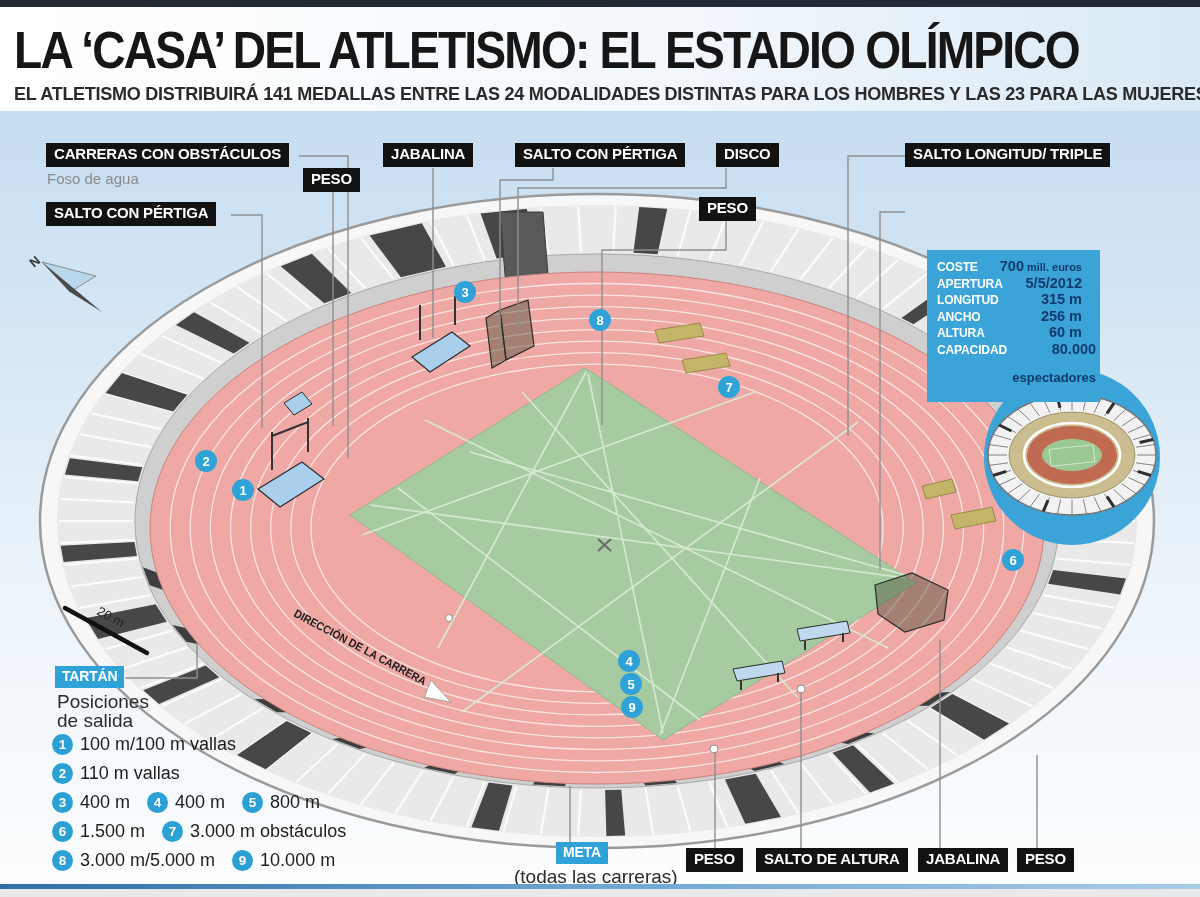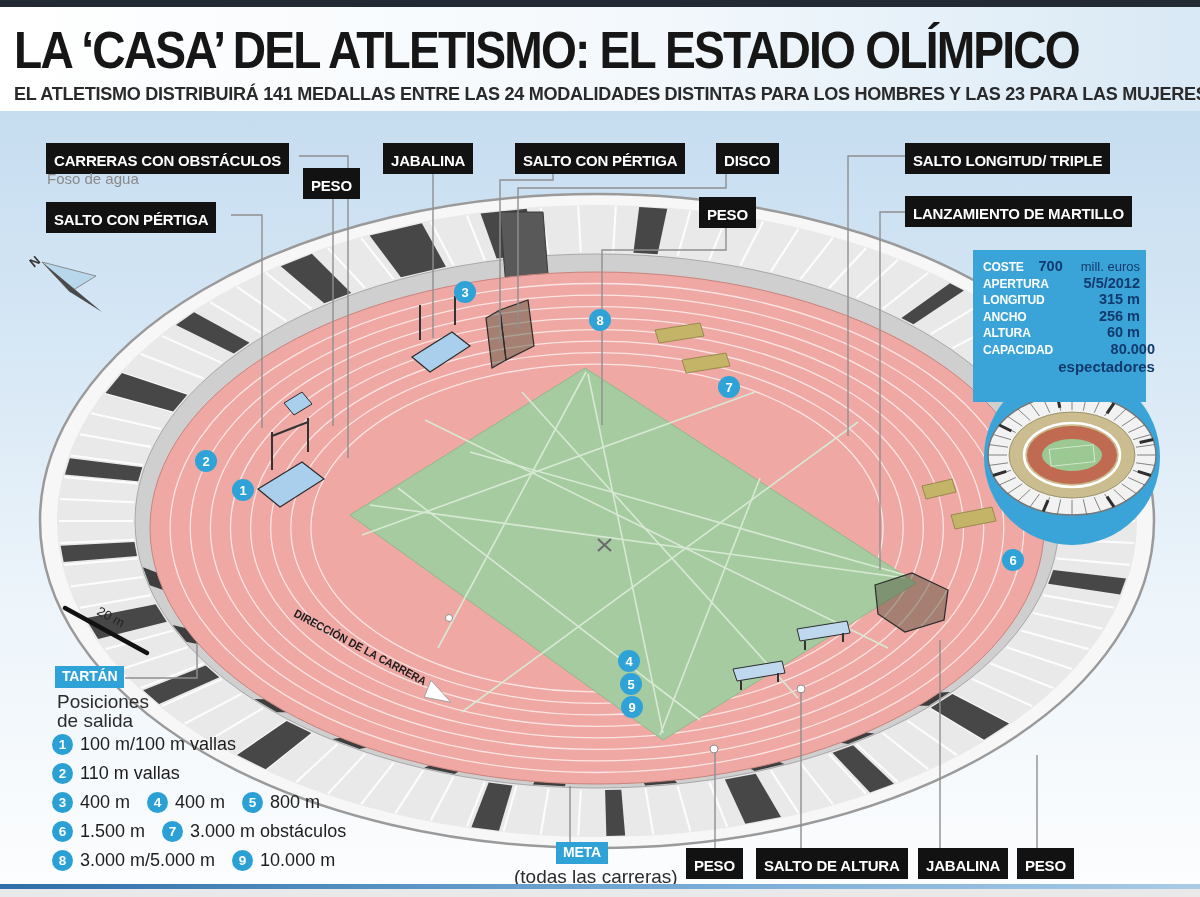--- a/index.html
+++ b/index.html
@@ -12,33 +12,33 @@
            background:linear-gradient(180deg,#c6ddf0 0%,#d6e7f5 30%,#ecf4fa 62%,#fcfdfe 100%);}
   #footer-blue{position:absolute;left:0;top:884px;width:1200px;height:5px;
            background:linear-gradient(90deg,#2f6ea8,#6ea5d2 50%,#a9cbe6);}
   #footer-gray{position:absolute;left:0;top:889px;width:1200px;height:8px;background:#e9e9e9;}
   .title{position:absolute;left:14px;top:14px;font-size:51px;font-weight:700;color:#161616;
          letter-spacing:-2px;transform:scaleX(.905);transform-origin:left top;white-space:nowrap;}
   .subtitle{position:absolute;left:14px;top:76px;font-size:19px;font-weight:700;color:#2a2a2a;
          letter-spacing:-.3px;transform:scaleX(.95);transform-origin:left top;white-space:nowrap;}
   svg{position:absolute;left:0;top:0;}
   .tag{position:absolute;background:#121212;color:#fff;font-size:15px;font-weight:700;
-       padding:9px 8px 4px;letter-spacing:-.2px;white-space:nowrap;line-height:18px;}
+       padding:2px 8px 4px;letter-spacing:-.2px;white-space:nowrap;line-height:18px;}
   .tag-blue{position:absolute;background:#2fa3d8;color:#fff;font-size:14px;font-weight:700;
        padding:2px 7px 3px;letter-spacing:-.2px;white-space:nowrap;line-height:17px;}
   .plain{position:absolute;color:#8a8a8a;font-size:15px;white-space:nowrap;}
   .plain-dark{position:absolute;color:#2b2b2b;font-size:19px;white-space:nowrap;}
-  #stats-panel{position:absolute;left:973px;top:250px;width:173px;height:152px;background:#3aa4d9;
-       padding:9px 6px 0 10px;box-sizing:border-box;}
+  #stats-panel{position:absolute;left:927px;top:250px;width:173px;height:152px;background:#3aa4d9;
+       padding:9px 18px 0 10px;box-sizing:border-box;}
   .stat-row{display:flex;justify-content:space-between;align-items:baseline;margin-bottom:1.5px;}
   .stat-label{color:#fff;font-size:13px;font-weight:700;letter-spacing:-.2px;transform:scaleX(.93);transform-origin:left;}
   .stat-value-wrap{text-align:right;color:#123a6d;line-height:14px;}
   .stat-value{font-size:14.5px;font-weight:700;}
-  .stat-unit-inline{font-size:13px;font-weight:400;margin-left:18px;}
-  .stat-unit-block{display:block;font-size:15px;font-weight:700;margin-top:4px;}
+  .stat-unit-inline{font-size:11px;font-weight:700;margin-left:3px;}
+  .stat-unit-block{display:block;font-size:13px;font-weight:700;margin-top:15px;}
   #legend{position:absolute;left:52px;top:733px;width:360px;}
   .legend-row{display:flex;align-items:center;margin-bottom:7px;height:22px;}
   .legend-item{display:flex;align-items:center;margin-right:17px;}
   .legend-circle{width:21px;height:21px;border-radius:50%;background:#2aa0d5;color:#fff;
        font-size:13.5px;font-weight:700;display:flex;align-items:center;justify-content:center;margin-right:7px;flex:0 0 21px;}
   .legend-text{font-size:18px;color:#1d1d1d;white-space:nowrap;}
 </style>
 </head>
 <body>
 
@@ -373,21 +373,20 @@
 
   <div class="tag" style="left:46px;top:143px">CARRERAS CON OBSTÁCULOS</div>
   <div class="plain" style="left:47px;top:170px">Foso de agua</div>
   <div class="tag" style="left:46px;top:202px">SALTO CON PÉRTIGA</div>
   <div class="tag" style="left:303px;top:168px">PESO</div>
   <div class="tag" style="left:383px;top:143px">JABALINA</div>
   <div class="tag" style="left:515px;top:143px">SALTO CON PÉRTIGA</div>
   <div class="tag" style="left:716px;top:143px">DISCO</div>
   <div class="tag" style="left:699px;top:197px">PESO</div>
   <div class="tag" style="left:905px;top:143px">SALTO LONGITUD/ TRIPLE</div>
-  <div class="tag" style="left:905px;top:196px">LANZAMIENTO DE MARTILLO</div>
   <div class="tag" style="left:686px;top:848px">PESO</div>
   <div class="tag" style="left:756px;top:848px">SALTO DE ALTURA</div>
   <div class="tag" style="left:918px;top:848px">JABALINA</div>
   <div class="tag" style="left:1017px;top:848px">PESO</div>
   <div class="tag-blue" style="left:556px;top:842px">META</div>
   <div class="plain-dark" style="left:514px;top:866px">(todas las carreras)</div>
   <div class="tag-blue" style="left:55px;top:666px">TARTÁN</div>
   <div class="plain-dark" style="left:57px;top:692px;line-height:19px">
     <span>Posiciones</span><br>
     <span>de salida</span>

